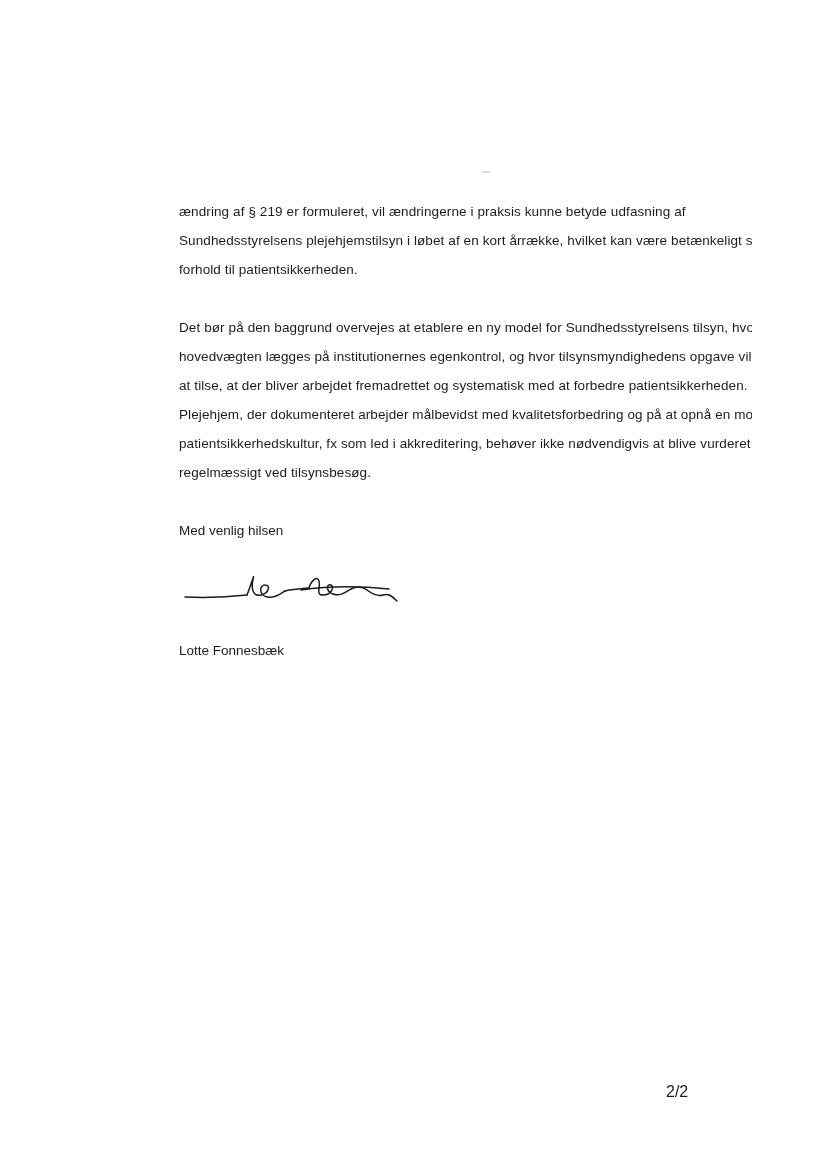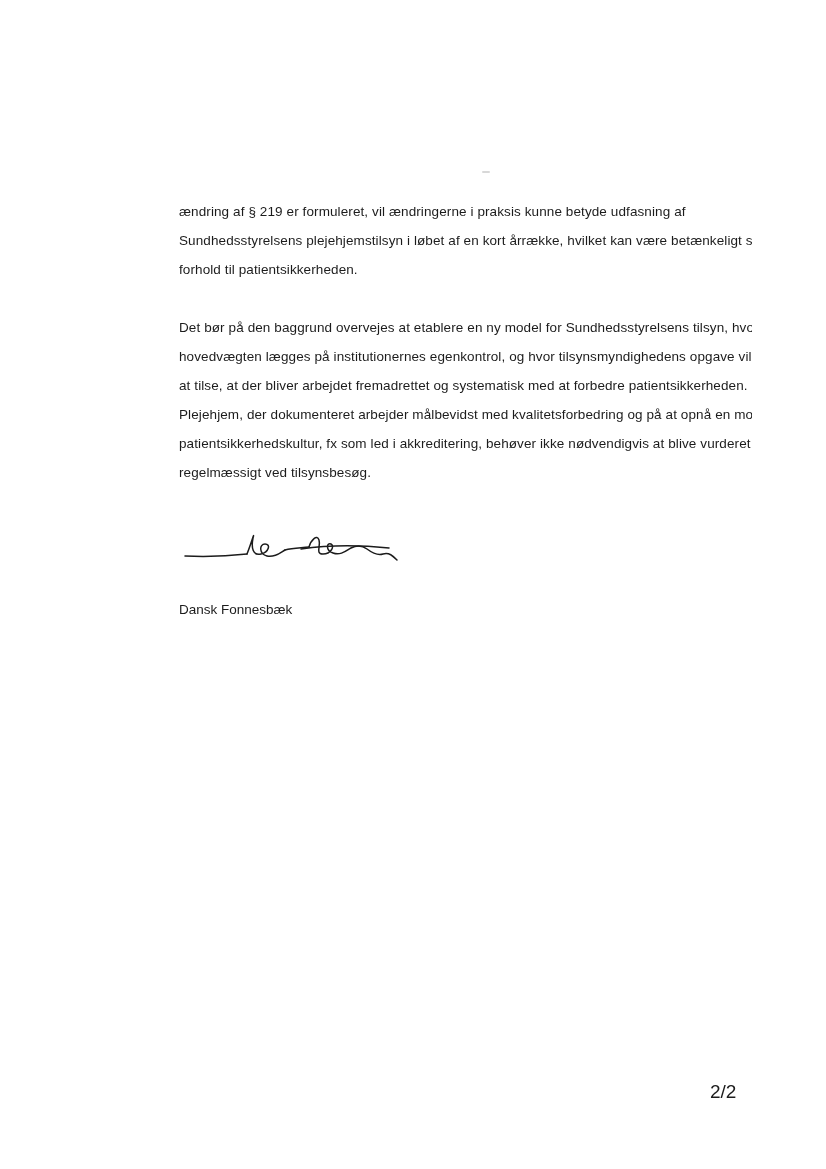--- a/index.html
+++ b/index.html
@@ -56,59 +56,60 @@
   .signer-name {
     line-height: 27px;
   }
 
   .signer-title {
     line-height: 27px;
   }
 
   .page-number {
     position: absolute;
-    left: 636px;
+    left: 592px;
     top: 1082px;
-    font-size: 19px;
+    font-size: 16px;
     line-height: 20px;
     color: #1c1c1c;
   }
 </style>
 </head>
 <body>
 
 <div class="page">
 
   <div class="scan-artifact"></div>
 
   <div class="content">
 
     <p class="para">ændring af § 219 er formuleret, vil ændringerne i praksis kunne betyde udfasning af Sundhedsstyrelsens plejehjemstilsyn i løbet af en kort årrække, hvilket kan være betænkeligt set i forhold til patientsikkerheden.</p>
 
     <p class="para">Det bør på den baggrund overvejes at etablere en ny model for Sundhedsstyrelsens tilsyn, hvor hovedvægten lægges på institutionernes egenkontrol, og hvor tilsynsmyndighedens opgave ville være at tilse, at der bliver arbejdet fremadrettet og systematisk med at forbedre patientsikkerheden. Plejehjem, der dokumenteret arbejder målbevidst med kvalitetsforbedring og på at opnå en moden patientsikkerhedskultur, fx som led i akkreditering, behøver ikke nødvendigvis at blive vurderet regelmæssigt ved tilsynsbesøg.</p>
 
 
+    <p class="closing">Med venlig hilsen</p>
 
     <div class="signature-wrap">
       <svg width="230" height="56" viewBox="0 0 230 56">
         <g fill="none" stroke="#1c1c1c" stroke-width="1.5" stroke-linecap="round" stroke-linejoin="round">
 
           <path d="M4 40 C 28 41, 48 40, 66 38"></path>
 
           <path d="M66 38 C 70 28, 74 14, 72 22 C 70 32, 72 40, 80 38 C 88 36, 90 28, 84 28 C 78 28, 78 38, 86 40 C 94 42, 100 36, 104 34"></path>
 
           <path d="M104 34 C 112 32, 120 32, 128 31"></path>
 
           <path d="M128 31 C 130 24, 136 18, 138 24 C 140 30, 134 38, 142 38 C 150 38, 154 30, 150 28 C 146 26, 144 34, 152 37 C 160 40, 166 34, 170 32 C 176 29, 182 30, 186 33 C 190 36, 196 40, 202 38 C 208 36, 212 40, 216 44"></path>
 
           <path d="M120 33 C 148 29, 178 29, 208 32"></path>
         </g>
       </svg>
     </div>
 
-    <p class="signer-name">Dansk Fonnesbæk</p>
+    <p class="signer-name">Lotte Fonnesbæk</p>
 
 
   </div>
 
   <div class="page-number">2/2</div>
 
 </div>
 
 </body></html>

